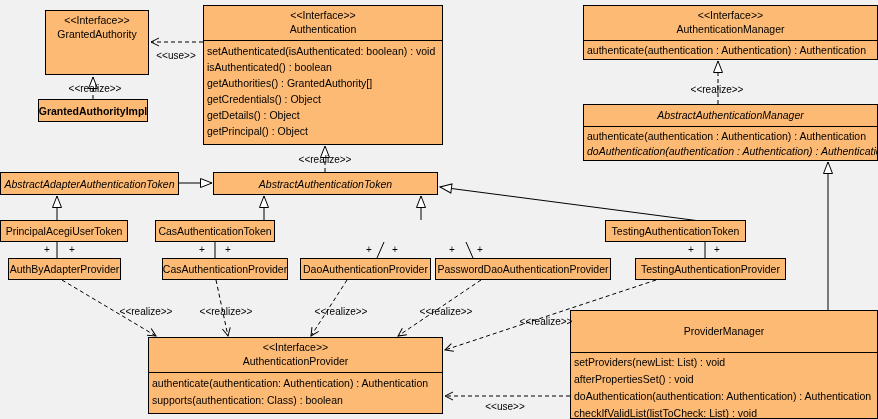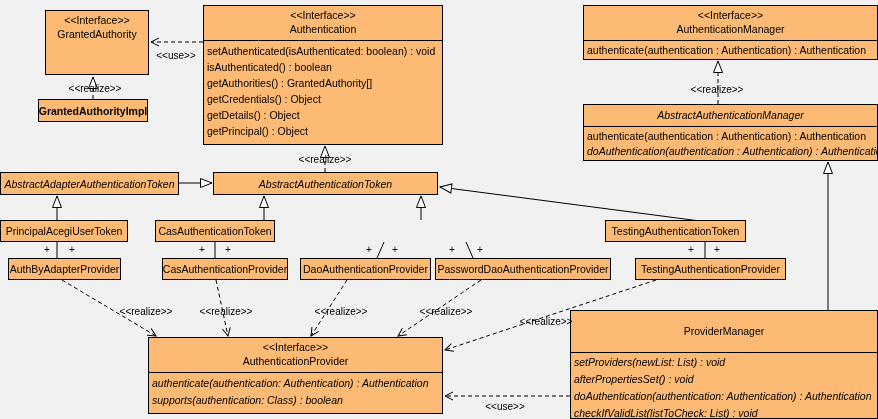--- a/index.html
+++ b/index.html
@@ -14,21 +14,21 @@
     position:absolute; background:#fdba74; border:1px solid #000;
     box-sizing:border-box; overflow:hidden; z-index:2;
   }
   .name-comp { text-align:center; padding:3px 2px; }
   .stereotype { line-height:13px; white-space:nowrap; }
   .cls-name { line-height:15px; white-space:nowrap; }
   .abstract-name { font-style:italic; }
   .methods { border-top:1px solid #000; padding:2px 2px 2px 3px; }
   .method { line-height:15px; white-space:nowrap; }
   .lh16 .method { line-height:16px; }
-  .lh17 .method { line-height:17px;font-style:italic; }
+  .lh17 .method { line-height:17px; }
   .method.abstract { font-style:italic; }
   .tight .name-comp { padding:13px; }
   .tight .methods { padding-top:1px; }
   .name-only {
     height:100%; display:flex; align-items:center; justify-content:center;
     white-space:nowrap;
   }
   .edge-label {
     position:absolute; transform:translate(-50%,-50%);
     white-space:nowrap; font-size:10px; z-index:3;

